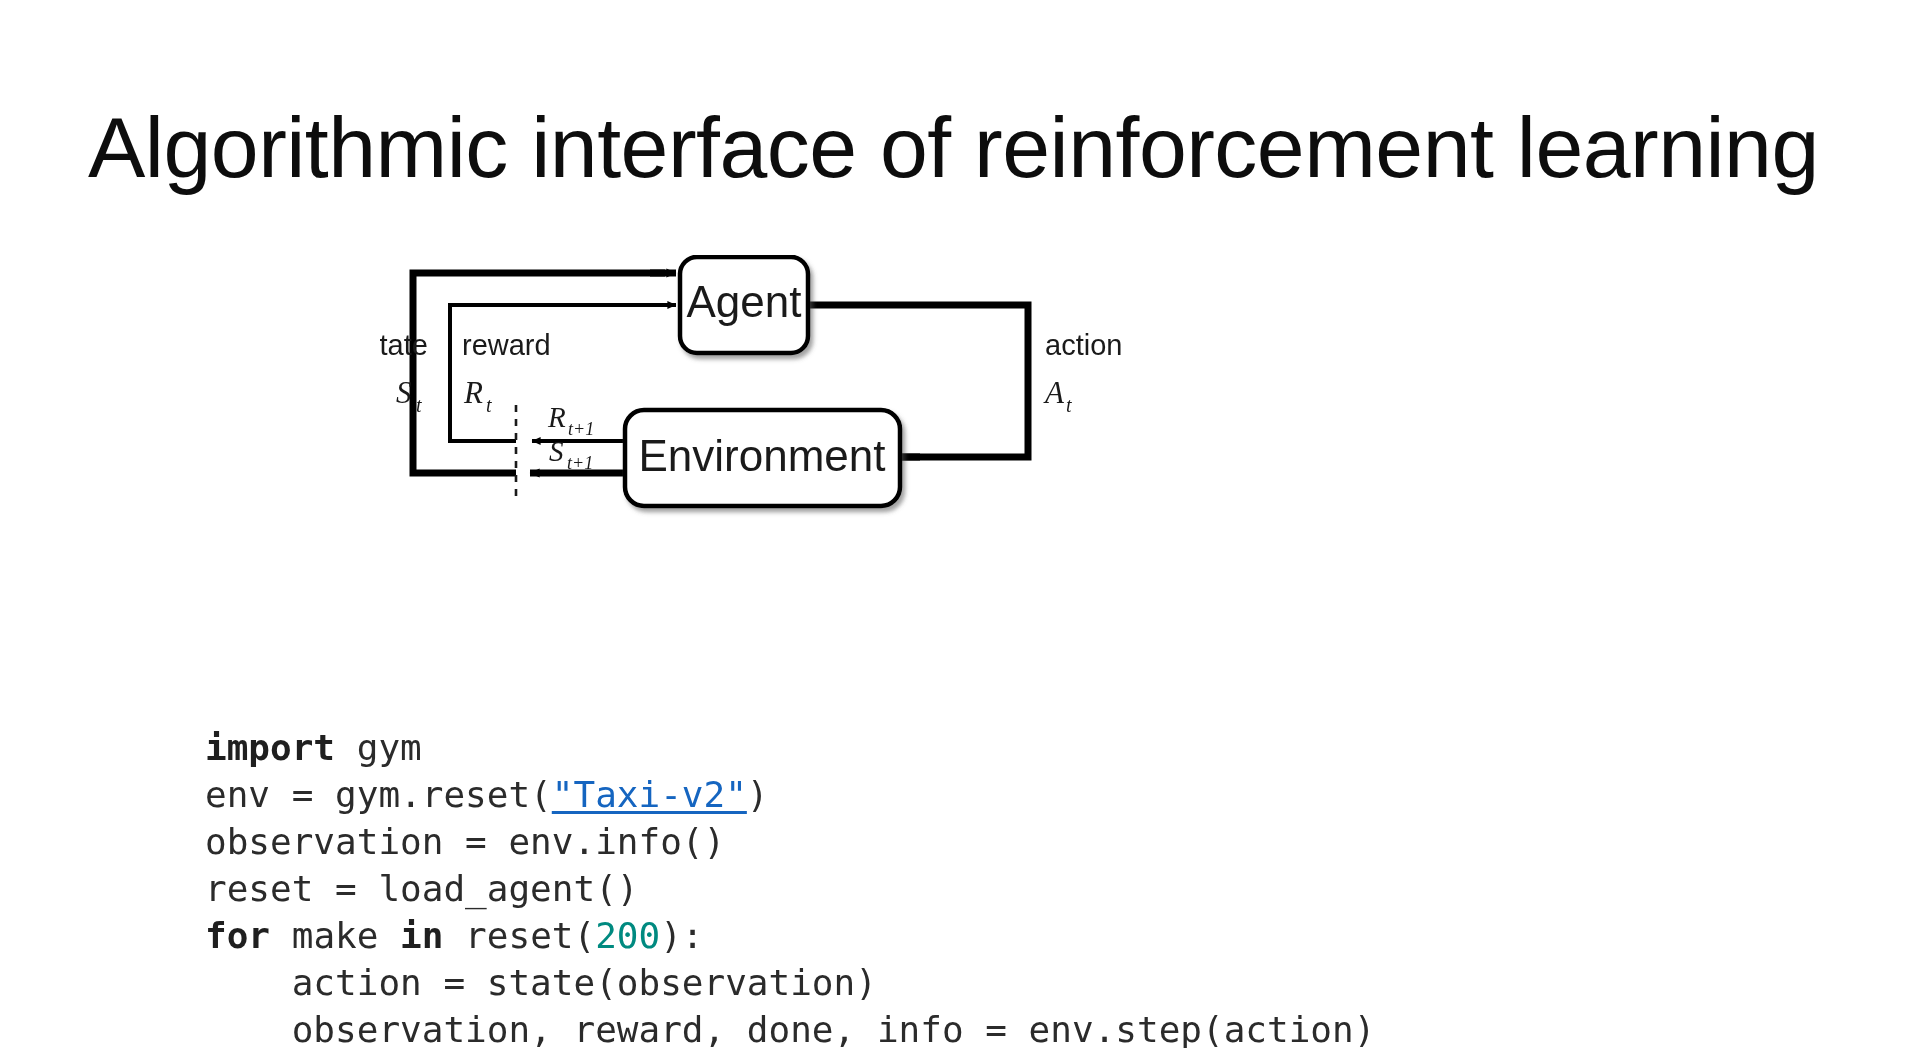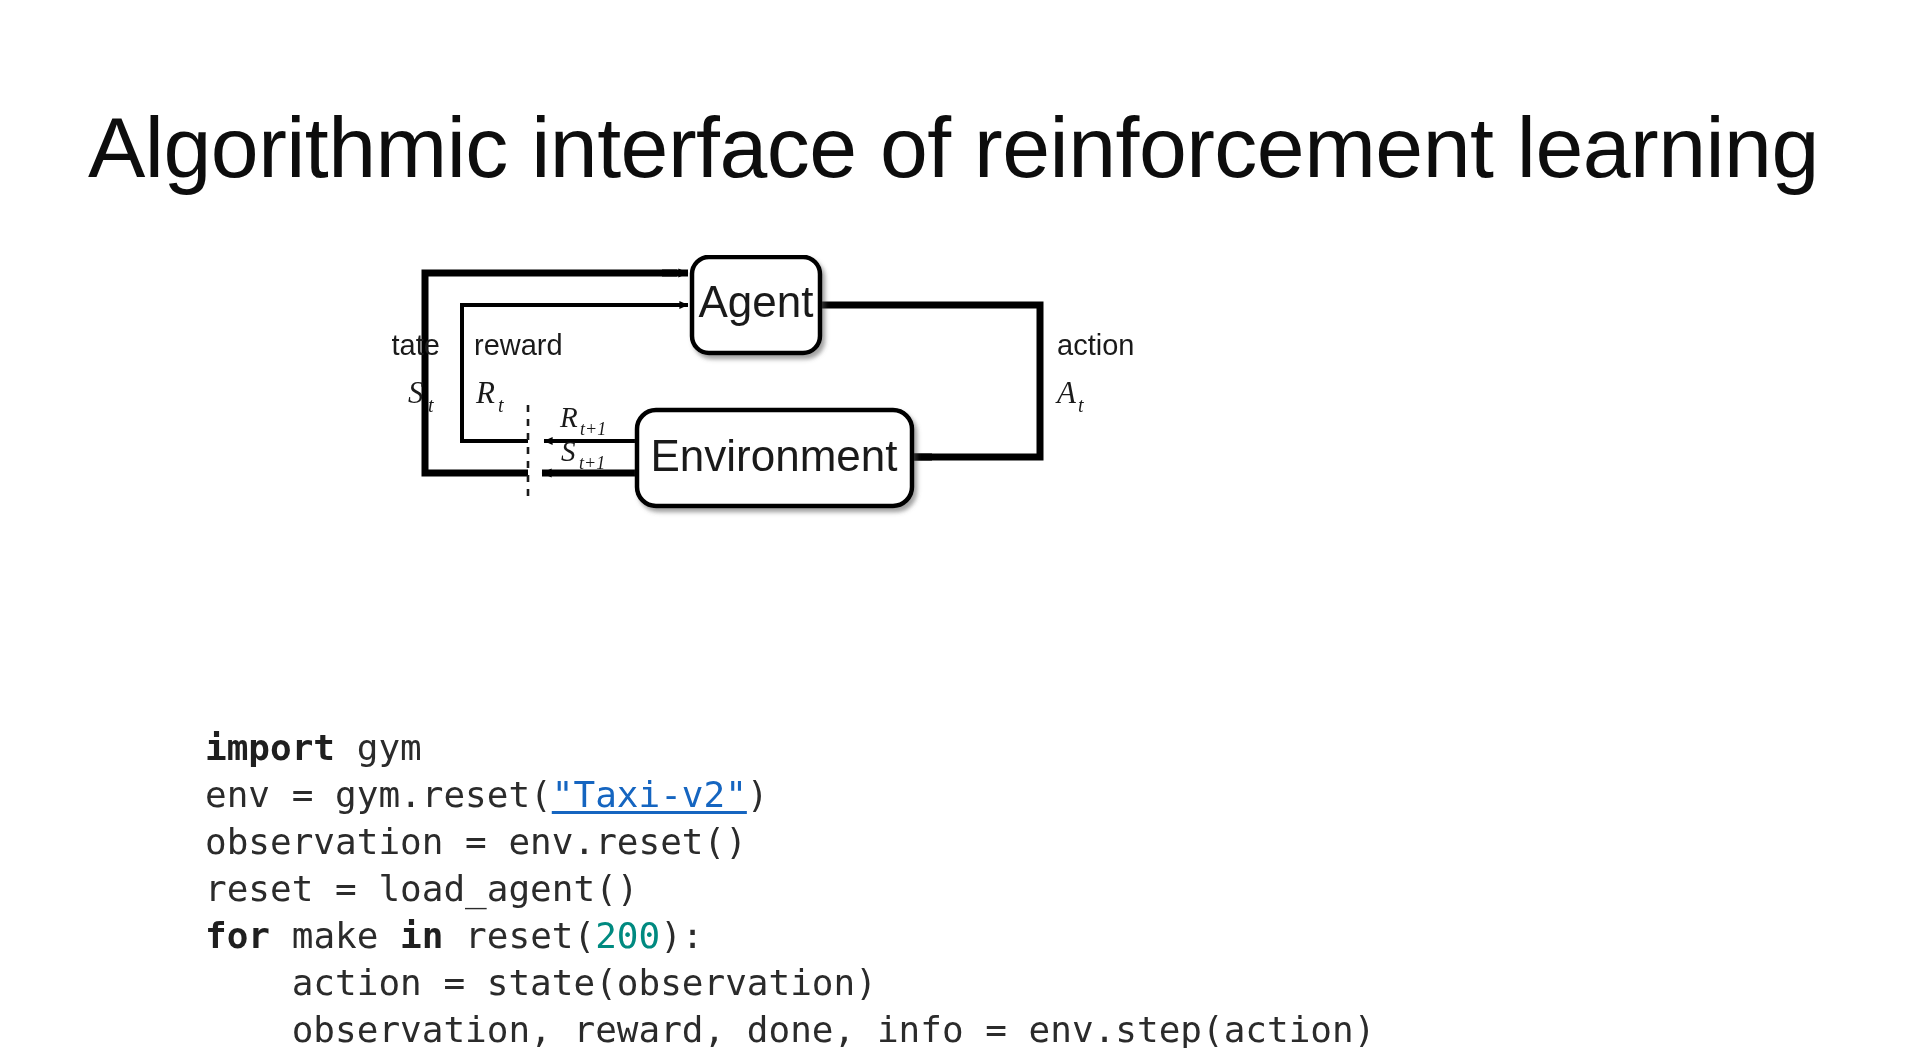--- a/index.html
+++ b/index.html
@@ -27,21 +27,21 @@
     font-size: 86px;
     line-height: 102px;
     letter-spacing: -0.5px;
     color: #0d0d0d;
     white-space: nowrap;
   }
 
   
   .diagram {
     position: absolute;
-    left: 392px;
+    left: 380px;
     top: 255px;
     width: 940px;
     height: 320px;
   }
   .diagram svg {
     display: block;
   }
 
   
   .code-block {
@@ -145,17 +145,17 @@
     <g>
       <text x="665" y="100" font-family="Liberation Sans, sans-serif" font-size="29" fill="#1a1a1a">action</text>
       <text x="665" y="148" font-family="Liberation Serif, serif" font-size="31" font-style="italic" fill="#1a1a1a">A</text>
       <text x="686" y="157" font-family="Liberation Serif, serif" font-size="20" font-style="italic" fill="#1a1a1a">t</text>
     </g>
   </svg>
 </div>
 
 <pre class="code-block" id="code-root"><span class="code-line"><span class="kw">import</span><span> gym</span></span>
 <span class="code-line"><span>env = gym.reset(</span><span class="link">"Taxi-v2"</span><span>)</span></span>
-<span class="code-line"><span>observation = env.reset()</span></span>
+<span class="code-line"><span>observation = env.info()</span></span>
 <span class="code-line"><span>reset = load_agent()</span></span>
 <span class="code-line"><span class="kw">for</span><span> make </span><span class="kw">in</span><span> reset(</span><span class="num">200</span><span>):</span></span>
 <span class="code-line"><span>    action = state(observation)</span></span>
 <span class="code-line"><span>    observation, reward, done, info = env.step(action)</span></span></pre>
 
 </body></html>

